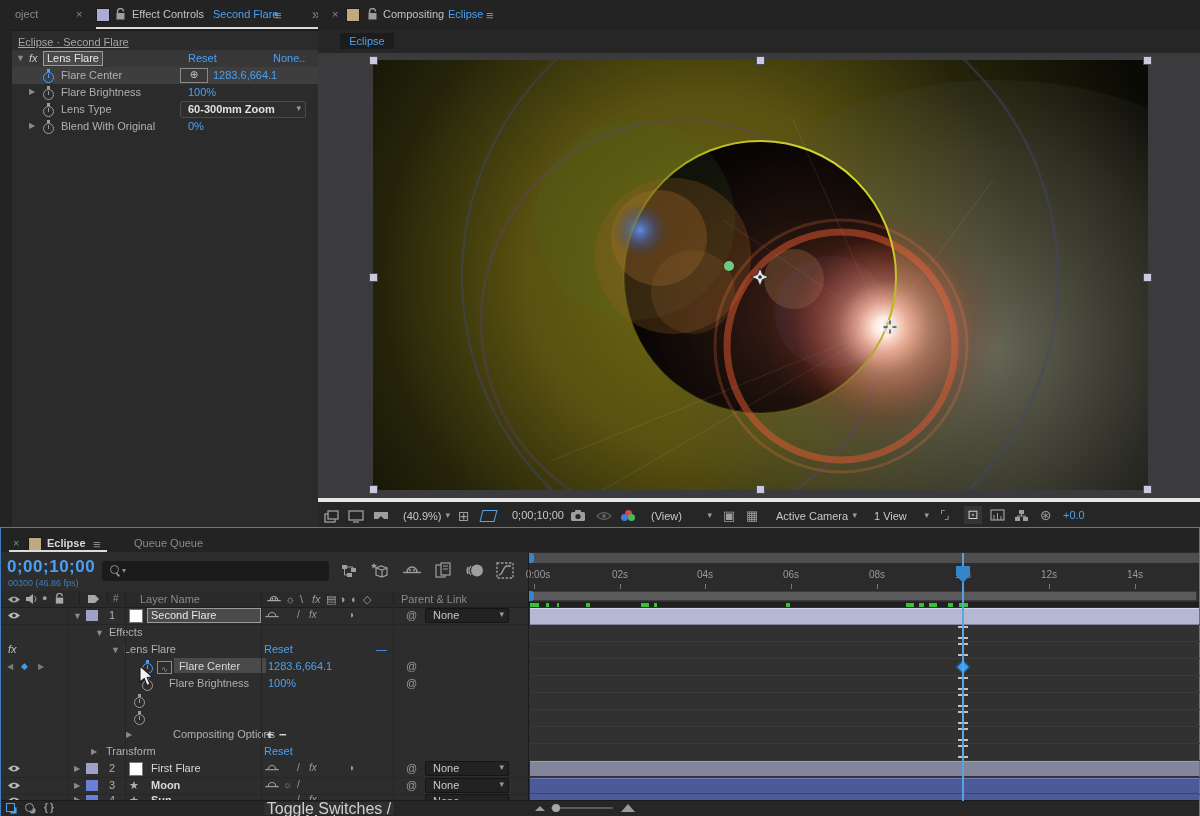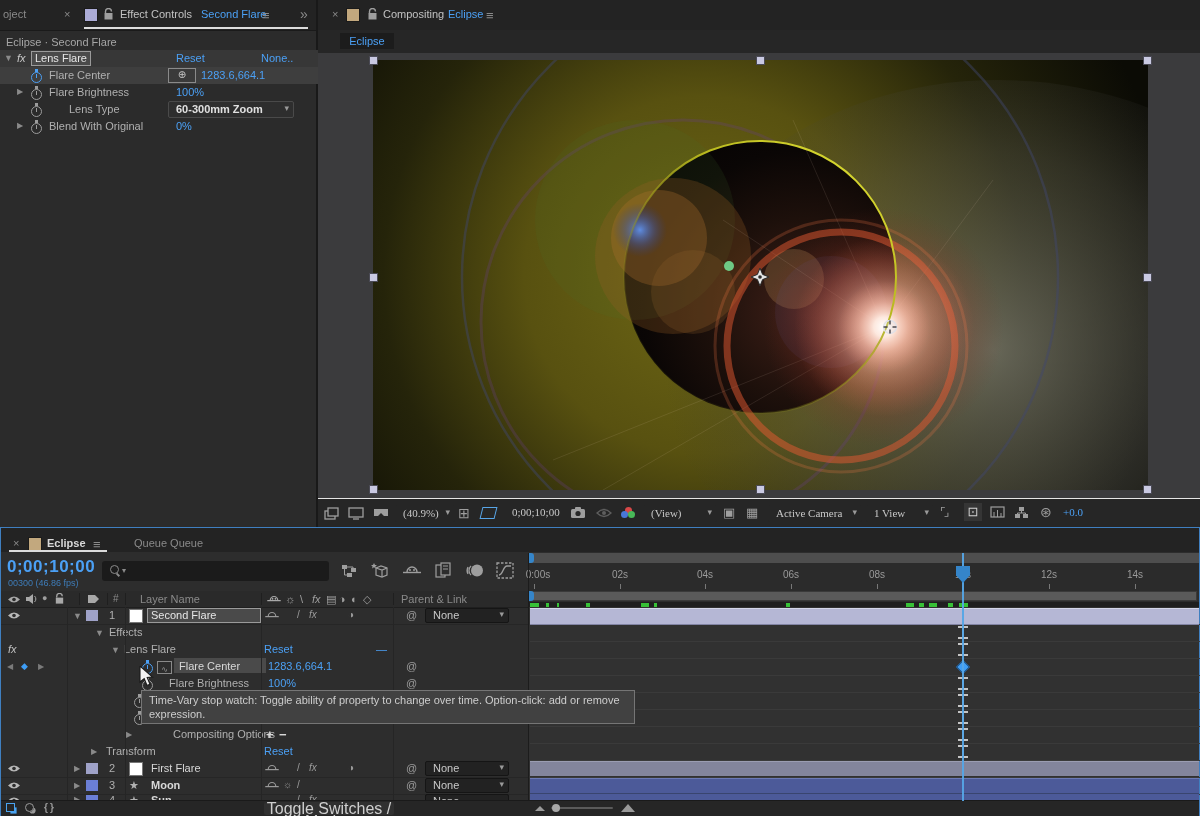--- a/index.html
+++ b/index.html
@@ -43,36 +43,36 @@
   .greenbit{position:absolute;top:602px;height:4px;background:#37c137;}
   .tick{position:absolute;top:583px;width:1px;height:5px;background:#787878;}
   .ticklbl{position:absolute;top:568px;font-size:10px;color:#9a9a9a;transform:translateX(-50%);}
   svg{display:block}
 </style>
 </head>
 <body>
 
 <div id="app">
 
-  <div class="abs" style="left:0;top:0;width:318px;height:527px;background:#2b2b2b;border-right:2px solid #191919;box-sizing:border-box;">
+  <div class="abs" style="left:12px;top:0;width:318px;height:527px;background:#2b2b2b;border-right:2px solid #191919;box-sizing:border-box;">
     <div class="panel-tabbar" style="border-bottom:1px solid #1a1a1a;"></div>
     <span class="t dim" style="left:3px;top:8px;">oject</span>
     <span class="t dim" style="left:64px;top:8px;">×</span>
     <span class="chip" style="left:84px;top:8px;background:#ABABD6;"></span>
     <svg class="abs" style="left:103px;top:8px;" width="11" height="13" viewBox="0 0 11 13">
         <path d="M2.5 5V3.5a3 3 0 016 0" fill="none" stroke="#9e9e9e" stroke-width="1.4"></path>
         <rect x="1.5" y="5" width="8" height="6.5" fill="#9e9e9e"></rect>
       </svg>
     <span class="t dim" style="left:120px;top:8px;color:#c2c2c2;">Effect Controls</span>
     <span class="t blue" style="left:201px;top:8px;">Second Flare</span>
     <span class="t dim" style="left:262px;top:8px;font-size:13px;">≡</span>
     <span class="t dim" style="left:300px;top:6px;font-size:14px;">»</span>
     <div class="underline" style="left:84px;top:27px;width:224px;"></div>
 
-    <span class="t dim" style="left:6px;top:36px;color:#a6a6a6;">Eclipse · Second Flare</span>
+    <span class="t dim" style="left:6px;top:36px;color:#a6a6a6;text-decoration:underline;">Eclipse · Second Flare</span>
 
     <div class="abs" style="left:0;top:50px;width:318px;height:17px;background:#373737;"></div>
     <span class="t dim" style="left:4px;top:53px;font-size:9px;">▼</span>
     <span class="t" style="left:17px;top:52px;font-style:italic;color:#c8c8c8;">fx</span>
     <span class="namebox" style="left:31px;top:51px;">Lens Flare</span>
     <span class="t blue" style="left:176px;top:52px;">Reset</span>
     <span class="t blue" style="left:261px;top:52px;">None..</span>
 
     <div class="abs" style="left:0;top:67px;width:318px;height:17px;background:#3e3e3e;"></div>
     <span class="sw blue" style="left:30px;top:69px;">
@@ -91,21 +91,21 @@
         <u></u>
       </span>
     <span class="t" style="left:49px;top:86px;">Flare Brightness</span>
     <span class="t blue" style="left:176px;top:86px;">100%</span>
 
     <span class="sw" style="left:30px;top:103px;">
         <i></i>
         <b></b>
         <u></u>
       </span>
-    <span class="t" style="left:49px;top:103px;margin-left:20px;">Lens Type</span>
+    <span class="t" style="left:49px;top:103px;">Lens Type</span>
     <span class="ddbox" style="left:168px;top:101px;width:124px;height:15px;background:#2e2e2e;border-color:#4a4a4a;">
       <span class="lbl" style="color:#e0e0e0;font-weight:bold;">60-300mm Zoom</span>
       <span class="chev">▾</span>
     </span>
 
     <span class="t dim" style="left:17px;top:121px;font-size:8px;">▶</span>
     <span class="sw" style="left:30px;top:120px;">
         <i></i>
         <b></b>
         <u></u>
@@ -217,21 +217,21 @@
       <div class="handle" style="left:51px;top:3px;"></div>
       <div class="handle" style="left:438px;top:3px;"></div>
       <div class="handle" style="left:825px;top:3px;"></div>
       <div class="handle" style="left:51px;top:220px;"></div>
       <div class="handle" style="left:825px;top:220px;"></div>
       <div class="handle" style="left:51px;top:432px;"></div>
       <div class="handle" style="left:438px;top:432px;"></div>
       <div class="handle" style="left:825px;top:432px;"></div>
     </div>
 
-    <div class="abs" style="left:0;top:498px;width:882px;height:29px;background:#262626;border-top:1px solid #e5e5e5;font-family:Liberation Serif, serif;">
+    <div class="abs" style="left:0;top:498px;width:882px;height:29px;background:#262626;border-top:4px solid #e5e5e5;">
       <svg class="abs" style="left:6px;top:8px;" width="16" height="13" viewBox="0 0 16 13">
           <rect x="1" y="4" width="10" height="8" fill="none" stroke="#9e9e9e" stroke-width="1.3"></rect>
           <rect x="4" y="1" width="10" height="8" fill="#262626" stroke="#9e9e9e" stroke-width="1.3"></rect>
         </svg>
       <svg class="abs" style="left:30px;top:8px;" width="16" height="13" viewBox="0 0 16 13">
           <rect x="1" y="1" width="14" height="9" fill="none" stroke="#9e9e9e" stroke-width="1.3"></rect>
           <line x1="5" y1="12" x2="11" y2="12" stroke="#9e9e9e" stroke-width="1.3"></line>
         </svg>
       <svg class="abs" style="left:54px;top:8px;" width="18" height="13" viewBox="0 0 18 13">
           <path d="M2 2h14v7h-4l-3-3-3 3H2z" fill="#9e9e9e"></path>
@@ -600,21 +600,20 @@
         <span class="lbl" style="top:0;">None</span>
       </span>
     </div>
 
     <span class="sep" style="left:66px;top:79px;height:194px;background:#252525;"></span>
     <span class="sep" style="left:124px;top:79px;height:194px;background:#252525;"></span>
     <span class="sep" style="left:260px;top:79px;height:194px;background:#252525;"></span>
     <span class="sep" style="left:392px;top:79px;height:194px;background:#252525;"></span>
     <span class="sep" style="left:527px;top:25px;height:248px;background:#1c1c1c;"></span>
 
-    <div class="tooltip" style="left:140px;top:162px;width:478px;">Time-Vary stop watch: Toggle ability of property to change over time. Option-click: add or remove expression.</div>
 
     <div class="abs" style="left:0;top:272px;width:1198px;height:15px;background:#262626;border-top:1px solid #1a1a1a;">
       <span class="abs" style="left:5px;top:2px;width:7px;height:7px;border:1.4px solid #4aa3f0;box-shadow:3px 3px 0 -1.4px #4aa3f0;"></span>
       <span class="abs" style="left:24px;top:2px;width:7px;height:7px;border:1.4px solid #9a9a9a;border-radius:50%;box-shadow:3px 3px 0 -1.4px #9a9a9a;"></span>
       <span class="abs" style="left:43px;top:1px;color:#9a9a9a;font-size:10px;font-weight:bold;">{ }</span>
       <span class="toolbtn" style="left:263px;top:1px;width:130px;height:13px;font-size:16px;line-height:13px;">Toggle Switches / Modes</span>
       <span class="abs" style="left:534px;top:5px;width:0;height:0;border-left:5px solid transparent;border-right:5px solid transparent;border-bottom:5px solid #9a9a9a;"></span>
       <span class="abs" style="left:550px;top:6px;width:62px;height:2px;background:#5a5a5a;border-radius:1px;"></span>
       <span class="abs" style="left:551px;top:3px;width:8px;height:8px;border-radius:50%;background:#a8a8a8;"></span>
       <span class="abs" style="left:620px;top:3px;width:0;height:0;border-left:7px solid transparent;border-right:7px solid transparent;border-bottom:8px solid #9a9a9a;"></span>

